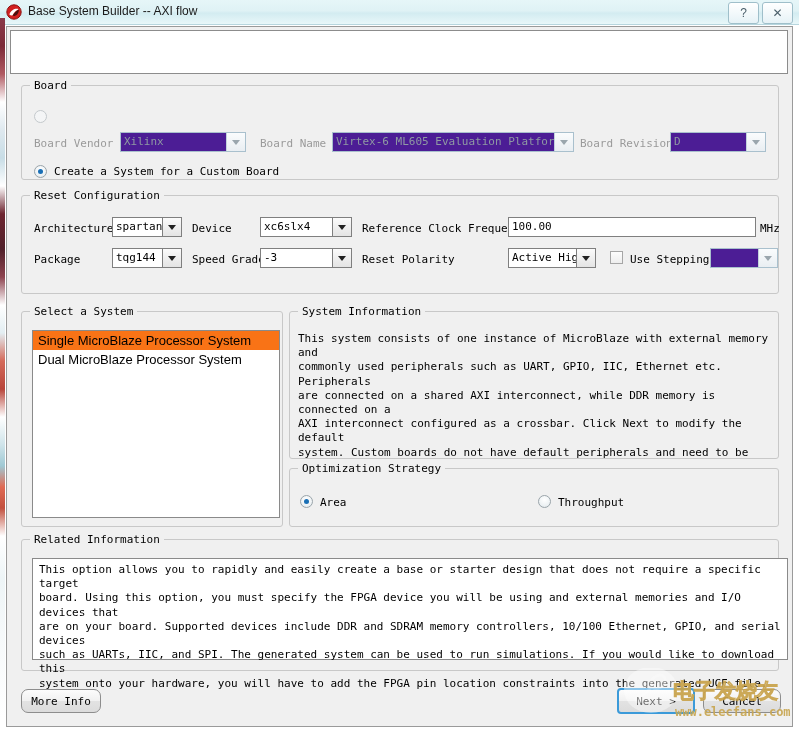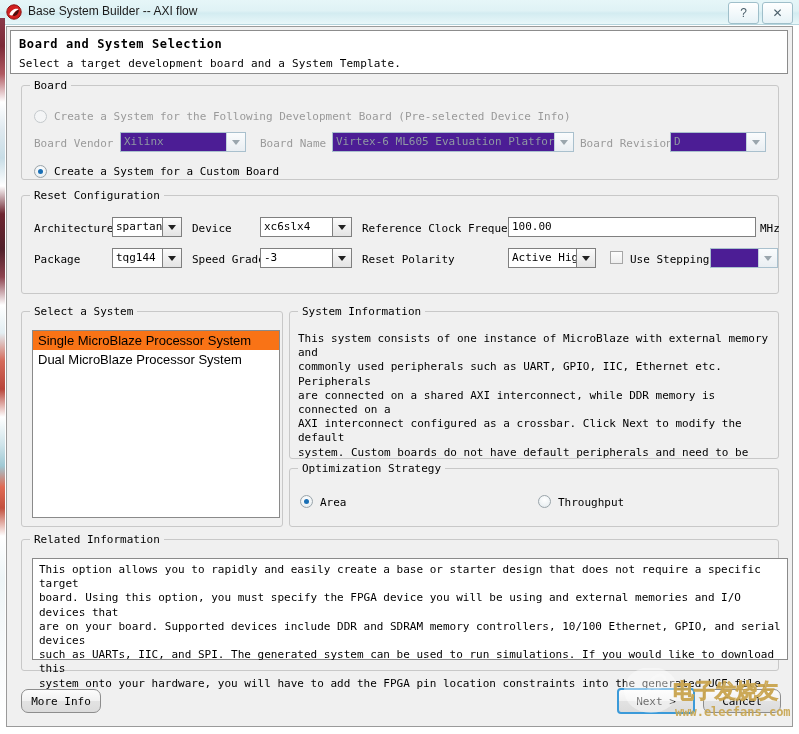--- a/index.html
+++ b/index.html
@@ -175,29 +175,26 @@
     <span>?</span>
   </div>
   <div class="tbtn" id="btn-close">
     <span>✕</span>
   </div>
 </div>
 
 <div id="dialog">
 
   <div id="header-panel">
-    <div id="header-title">Board and System Selection</div>
-    <div id="header-sub">Select a target development board and a System Template.</div>
   </div>
 
   <div class="group" id="grp-board" style="left:14px;top:58px;width:758px;height:95px;">
     <span class="legend">Board</span>
 
     <span class="radio dis" style="left:12px;top:24px;"></span>
-    <span class="lbl dis" style="left:32px;top:24px;">Create a System for the Following Development Board (Pre-selected Device Info)</span>
 
     <span class="lbl dis" style="left:12px;top:51px;">Board Vendor</span>
     <div class="combo dis" style="left:98px;top:46px;width:126px;height:20px;">
       <span class="cval">Xilinx</span>
       <span class="carrow">
           <i></i>
         </span>
     </div>
 
     <span class="lbl dis" style="left:238px;top:51px;">Board Name</span>

